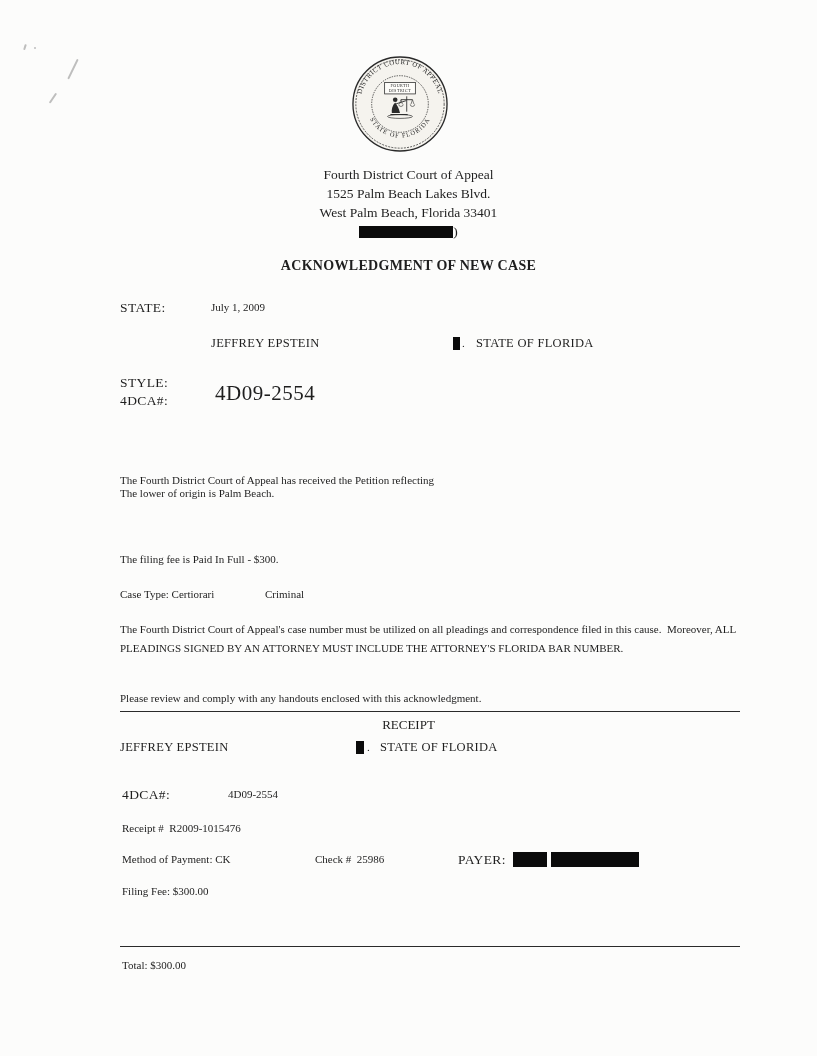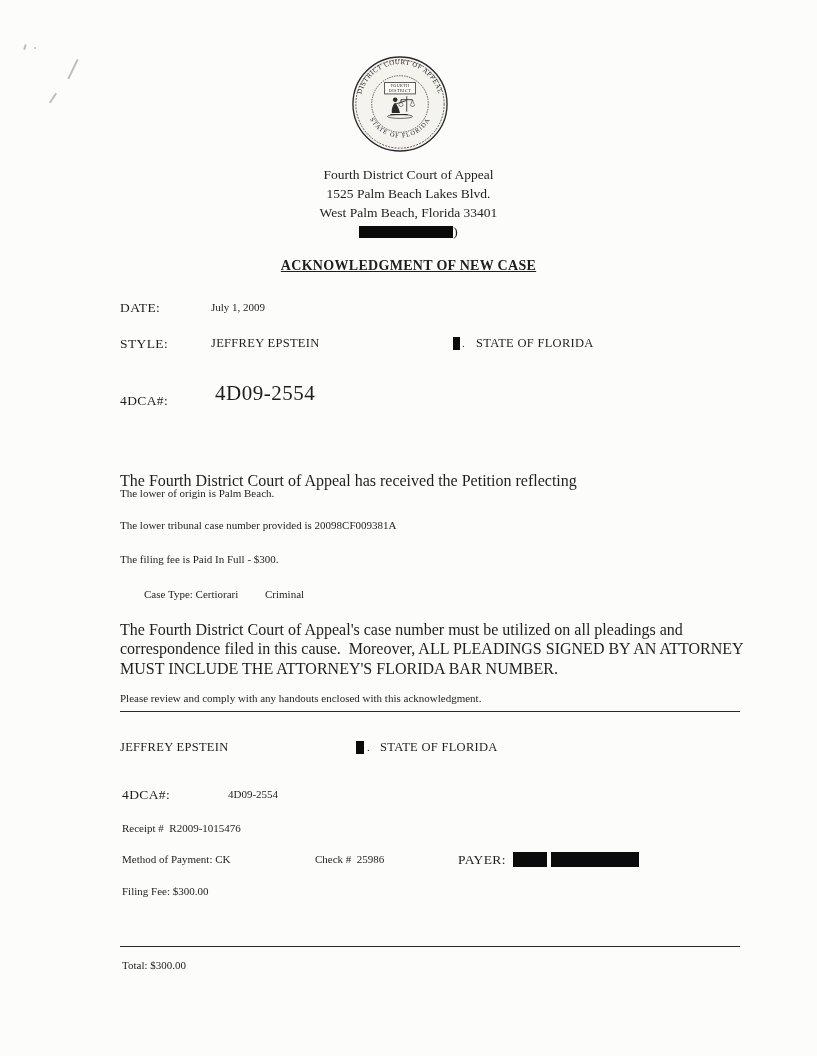--- a/index.html
+++ b/index.html
@@ -7,25 +7,25 @@
     position:relative; width:817px; height:1056px;
     background:#fcfcfb; overflow:hidden;
     font-family:"Liberation Serif","DejaVu Serif",serif;
     color:#1e1e1e;
   }
   .a { position:absolute; white-space:pre; font-size:11px; line-height:17px; }
   .row { position:absolute; left:0; right:0; height:22px; }
   .row .a { top:0; }
   .center { position:absolute; left:0; width:817px; text-align:center; }
   .hdr-line { font-size:13.5px; line-height:19px; }
-  .doc-title { font-weight:bold; text-decoration:underline; font-size:14px; letter-spacing:.3px; }
+  .doc-title { font-weight:bold; font-size:14px; letter-spacing:.3px; }
   .lbl { font-size:13.5px; letter-spacing:.4px; }
   .caps { font-size:12.5px; letter-spacing:.3px; }
   .big-case { font-size:21px; letter-spacing:.5px; }
-  .para { position:absolute; font-size:16px; line-height:19.3px; white-space:pre-wrap; }
+  .para { position:absolute; font-size:11px; line-height:19.3px; white-space:pre-wrap; }
   .redact { position:absolute; background:#0b0b0b; display:inline-block; }
   .redact-inline { display:inline-block; background:#0b0b0b; vertical-align:-2px; }
   .divider { position:absolute; left:120px; width:620px; border-top:1.6px solid #2a2a2a; }
   .pencil { position:absolute; background:#8a8a8a; opacity:.55; border-radius:1px; }
   .seal-wrap { position:absolute; left:352px; top:56px; width:96px; height:96px; }
   .seal-text { font-family:"Liberation Serif",serif; fill:#232323; }
 </style>
 </head>
 <body>
 
@@ -71,52 +71,52 @@
   <div class="center hdr-line" style="top:165px;">Fourth District Court of Appeal</div>
   <div class="center hdr-line" style="top:184px;">1525 Palm Beach Lakes Blvd.</div>
   <div class="center hdr-line" style="top:203px;">West Palm Beach, Florida 33401</div>
   <div class="center hdr-line" style="top:222px;">
     <span class="redact-inline" style="width:94px;height:12.5px;"></span><span>)</span>
   </div>
 
   <div class="center doc-title" style="top:258px;">ACKNOWLEDGMENT OF NEW CASE</div>
 
   <div class="row" style="top:299px;">
-    <span class="a lbl" style="left:120px;">DATE:</span>
+    <span class="a lbl" style="left:120px;">STATE:</span>
     <span class="a" style="left:211px;">July 1, 2009</span>
   </div>
 
   <div class="row" style="top:335px;">
-    <span class="a lbl" style="left:120px;">STYLE:</span>
+    <span class="a lbl" style="left:120px;margin-top:39px;">STYLE:</span>
     <span class="a caps" style="left:211px;">JEFFREY EPSTEIN</span>
     <span class="redact" style="left:453px;top:2px;width:7px;height:13px;"></span>
     <span class="a" style="left:462px;">.</span>
     <span class="a caps" style="left:476px;">STATE OF FLORIDA</span>
   </div>
 
   <div class="row" style="top:385px;height:30px;">
     <span class="a lbl" style="left:120px;top:7px;">4DCA#:</span>
     <span class="a big-case" style="left:215px;">4D09-2554</span>
   </div>
 
   <div class="para" style="left:120px;top:432px;width:560px;">
     <div>The Fourth District Court of Appeal has received the Petition reflecting</div>
   </div>
   <div class="a" style="left:120px;top:485px;">The lower of origin is Palm Beach.</div>
-  <div class="a" style="left:120px;top:517px;">The lower tribunal case number provided is 20098CF009381A</div>
   <div class="a" style="left:120px;top:551px;">The filing fee is Paid In Full - $300.</div>
   <div class="row" style="top:586px;">
-    <span class="a" style="left:120px;margin-left:24px;">Case Type: Certiorari</span>
+    <span class="a" style="left:120px;">Case Type: Certiorari</span>
     <span class="a" style="left:265px;">Criminal</span>
   </div>
   <div class="para" style="left:120px;top:620px;width:624px;">The Fourth District Court of Appeal's case number must be utilized on all pleadings and correspondence filed in this cause.  Moreover, ALL PLEADINGS SIGNED BY AN ATTORNEY MUST INCLUDE THE ATTORNEY'S FLORIDA BAR NUMBER.</div>
   <div class="a" style="left:120px;top:690px;">Please review and comply with any handouts enclosed with this acknowledgment.</div>
 
   <div class="divider" style="top:711px;"></div>
 
+  <div class="center" style="top:717px;font-size:13px;">RECEIPT</div>
 
   <div class="row" style="top:739px;">
     <span class="a caps" style="left:120px;">JEFFREY EPSTEIN</span>
     <span class="redact" style="left:356px;top:2px;width:8px;height:13px;"></span>
     <span class="a" style="left:367px;">.</span>
     <span class="a caps" style="left:380px;">STATE OF FLORIDA</span>
   </div>
 
   <div class="row" style="top:786px;">
     <span class="a lbl" style="left:122px;">4DCA#:</span>

